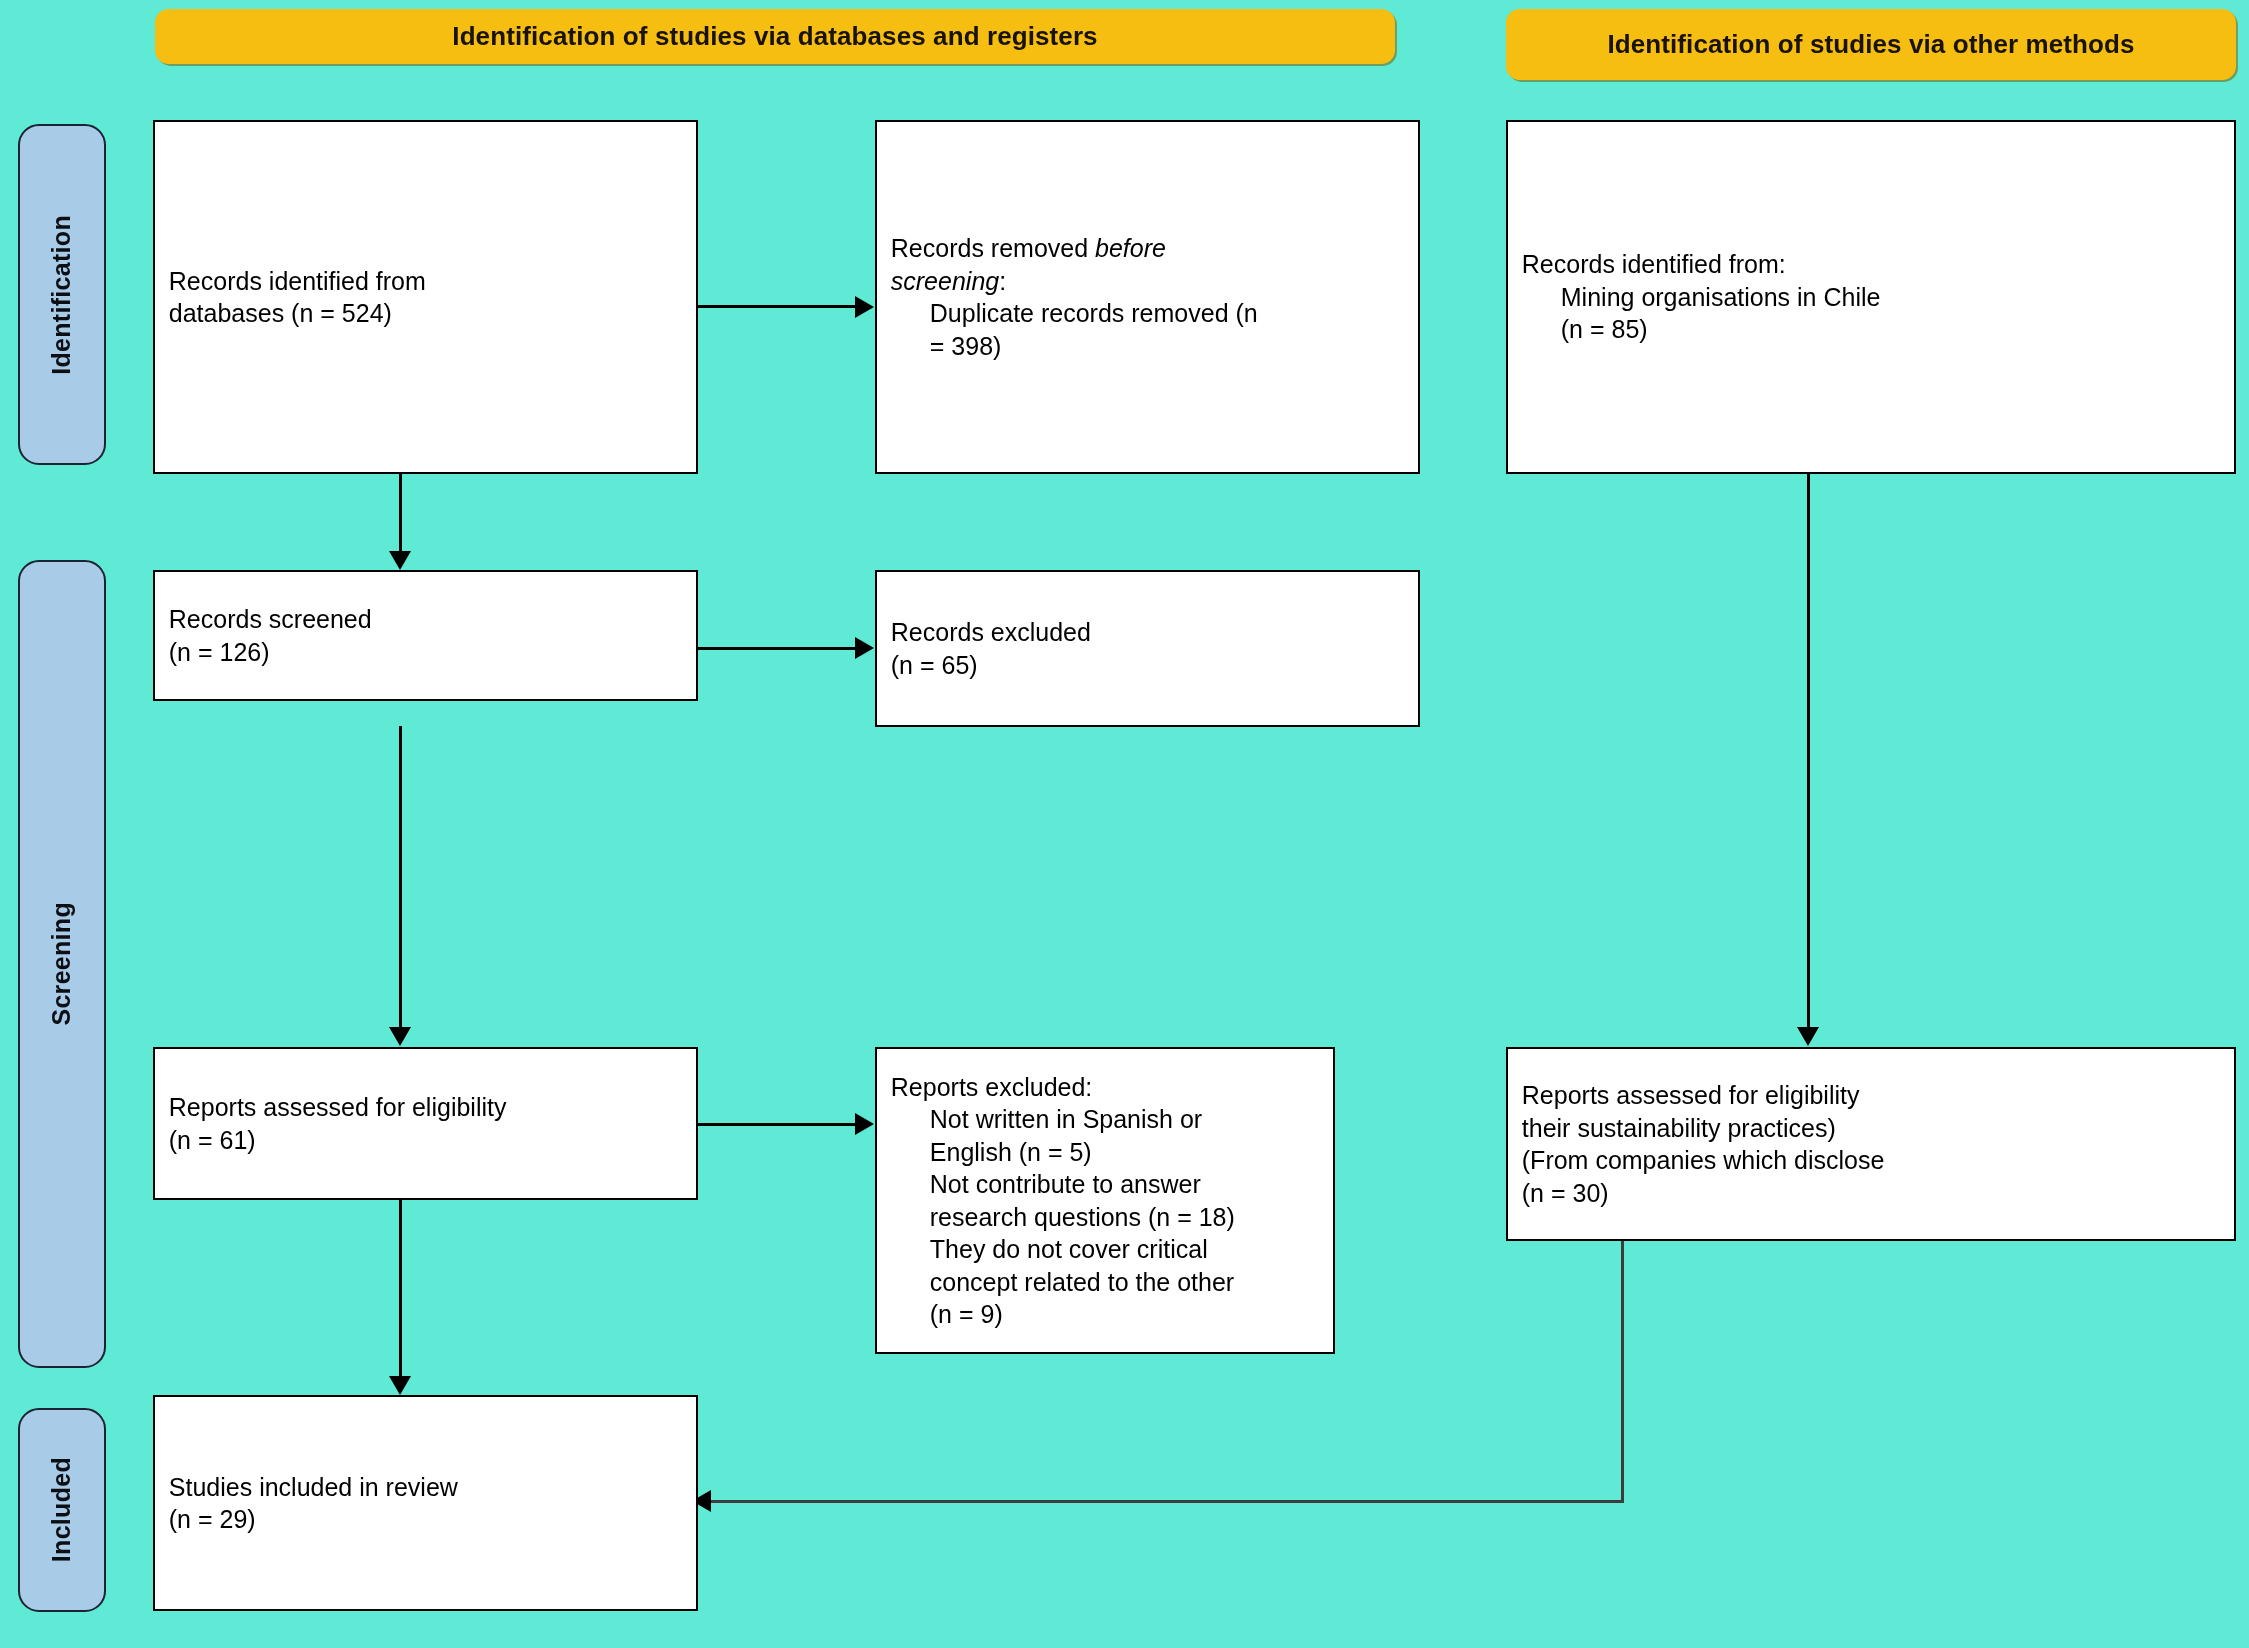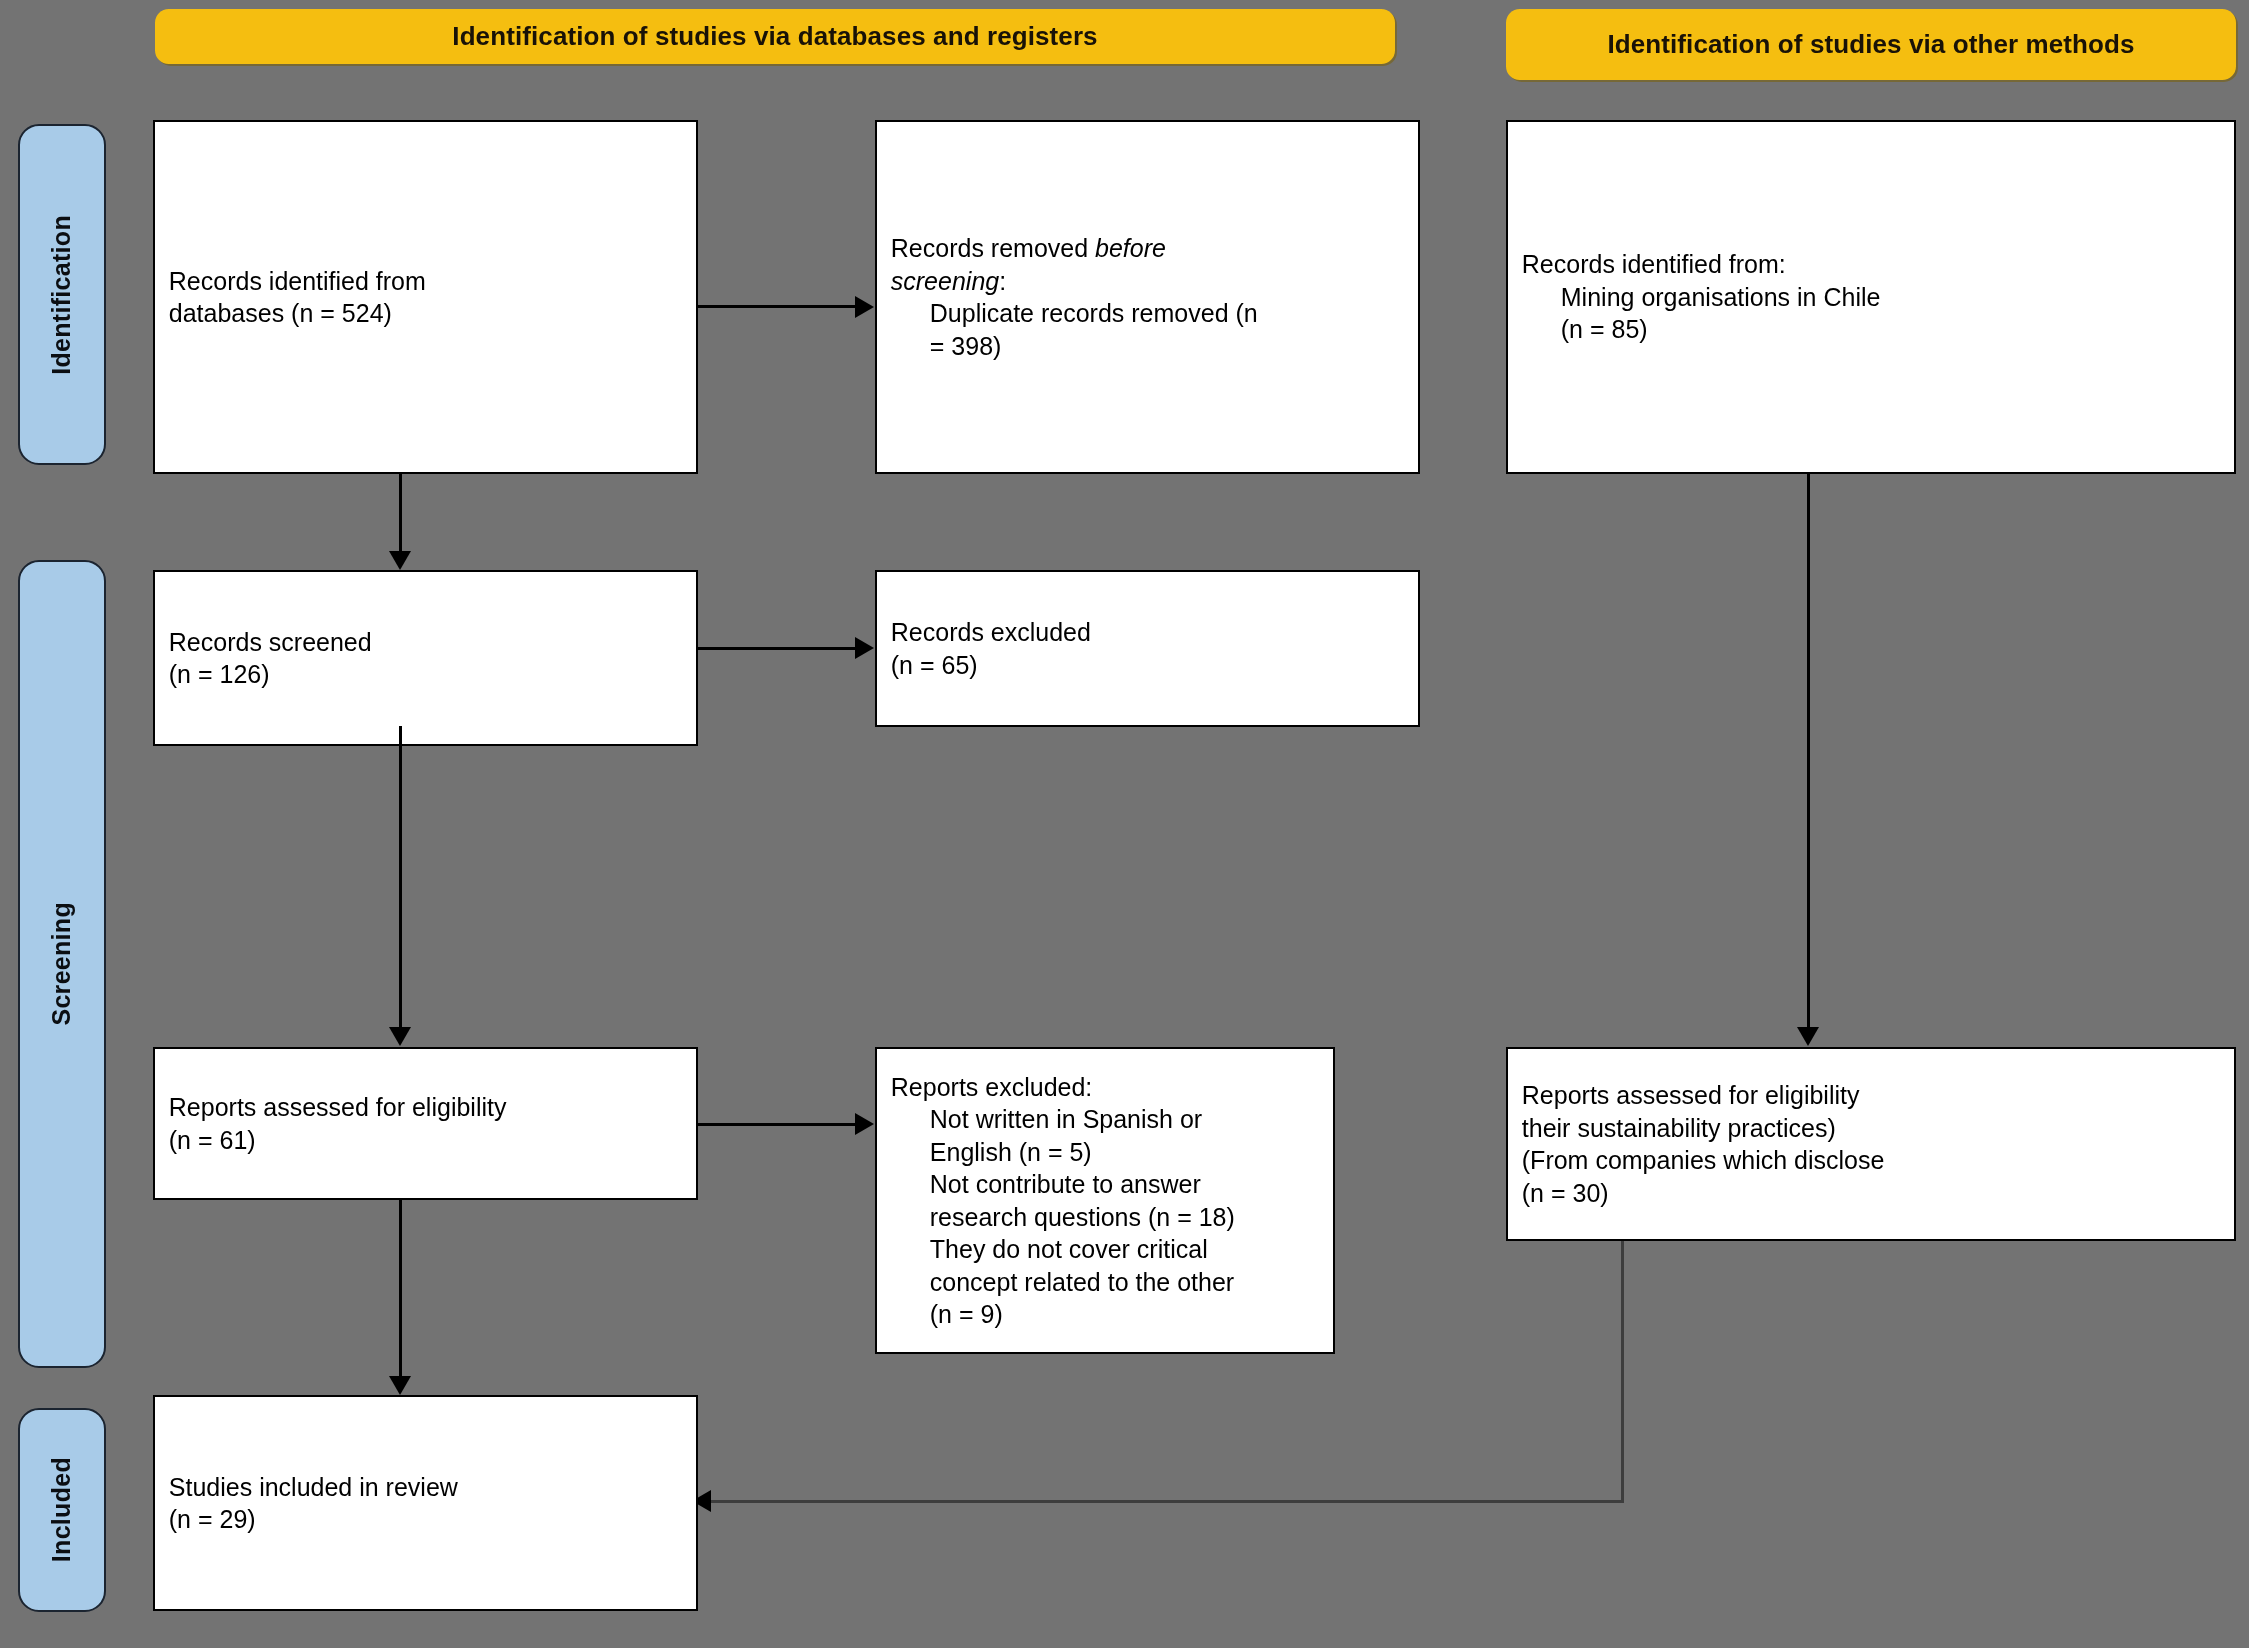--- a/index.html
+++ b/index.html
@@ -8,21 +8,21 @@
     background: #ffffff;
   }
   body {
     font-family: "Liberation Sans", sans-serif;
     color: #000000;
   }
   #stage {
     position: relative;
     width: 2250px;
     height: 1649px;
-    background: #737373;
+    background: #5eead4;
     overflow: hidden;
   }
 
   
   .banner {
     position: absolute;
     background: #F5BE10;
     border-radius: 13.8px;
     box-shadow: 1.9px 1.9px 0 rgba(120,95,5,0.55);
     display: flex;
@@ -162,21 +162,21 @@
 
   <div class="line-h" style="left:698px; top:305px; width:158px;"></div>
   <div class="arrow-r" style="left:855px; top:296px;"></div>
 
   <div class="line-v" style="left:399px; top:474px; height:81px;"></div>
   <div class="arrow-d" style="left:389px; top:551px;"></div>
 
   <div class="line-v" style="left:1807px; top:474px; height:557px;"></div>
   <div class="arrow-d" style="left:1797px; top:1027px;"></div>
 
-  <div class="box" style="left:153px; top:570px; width:545px; height:176px;">
+  <div class="box" style="left:153px; top:570px; width:545px; height:131px;">
     <p>Records screened</p>
     <p>(n = 126)</p>
   </div>
 
   <div class="box" style="left:875px; top:570px; width:545px; height:157px;">
     <p>Records excluded</p>
     <p>(n = 65)</p>
   </div>
 
   <div class="line-h" style="left:698px; top:647px; width:158px;"></div>

